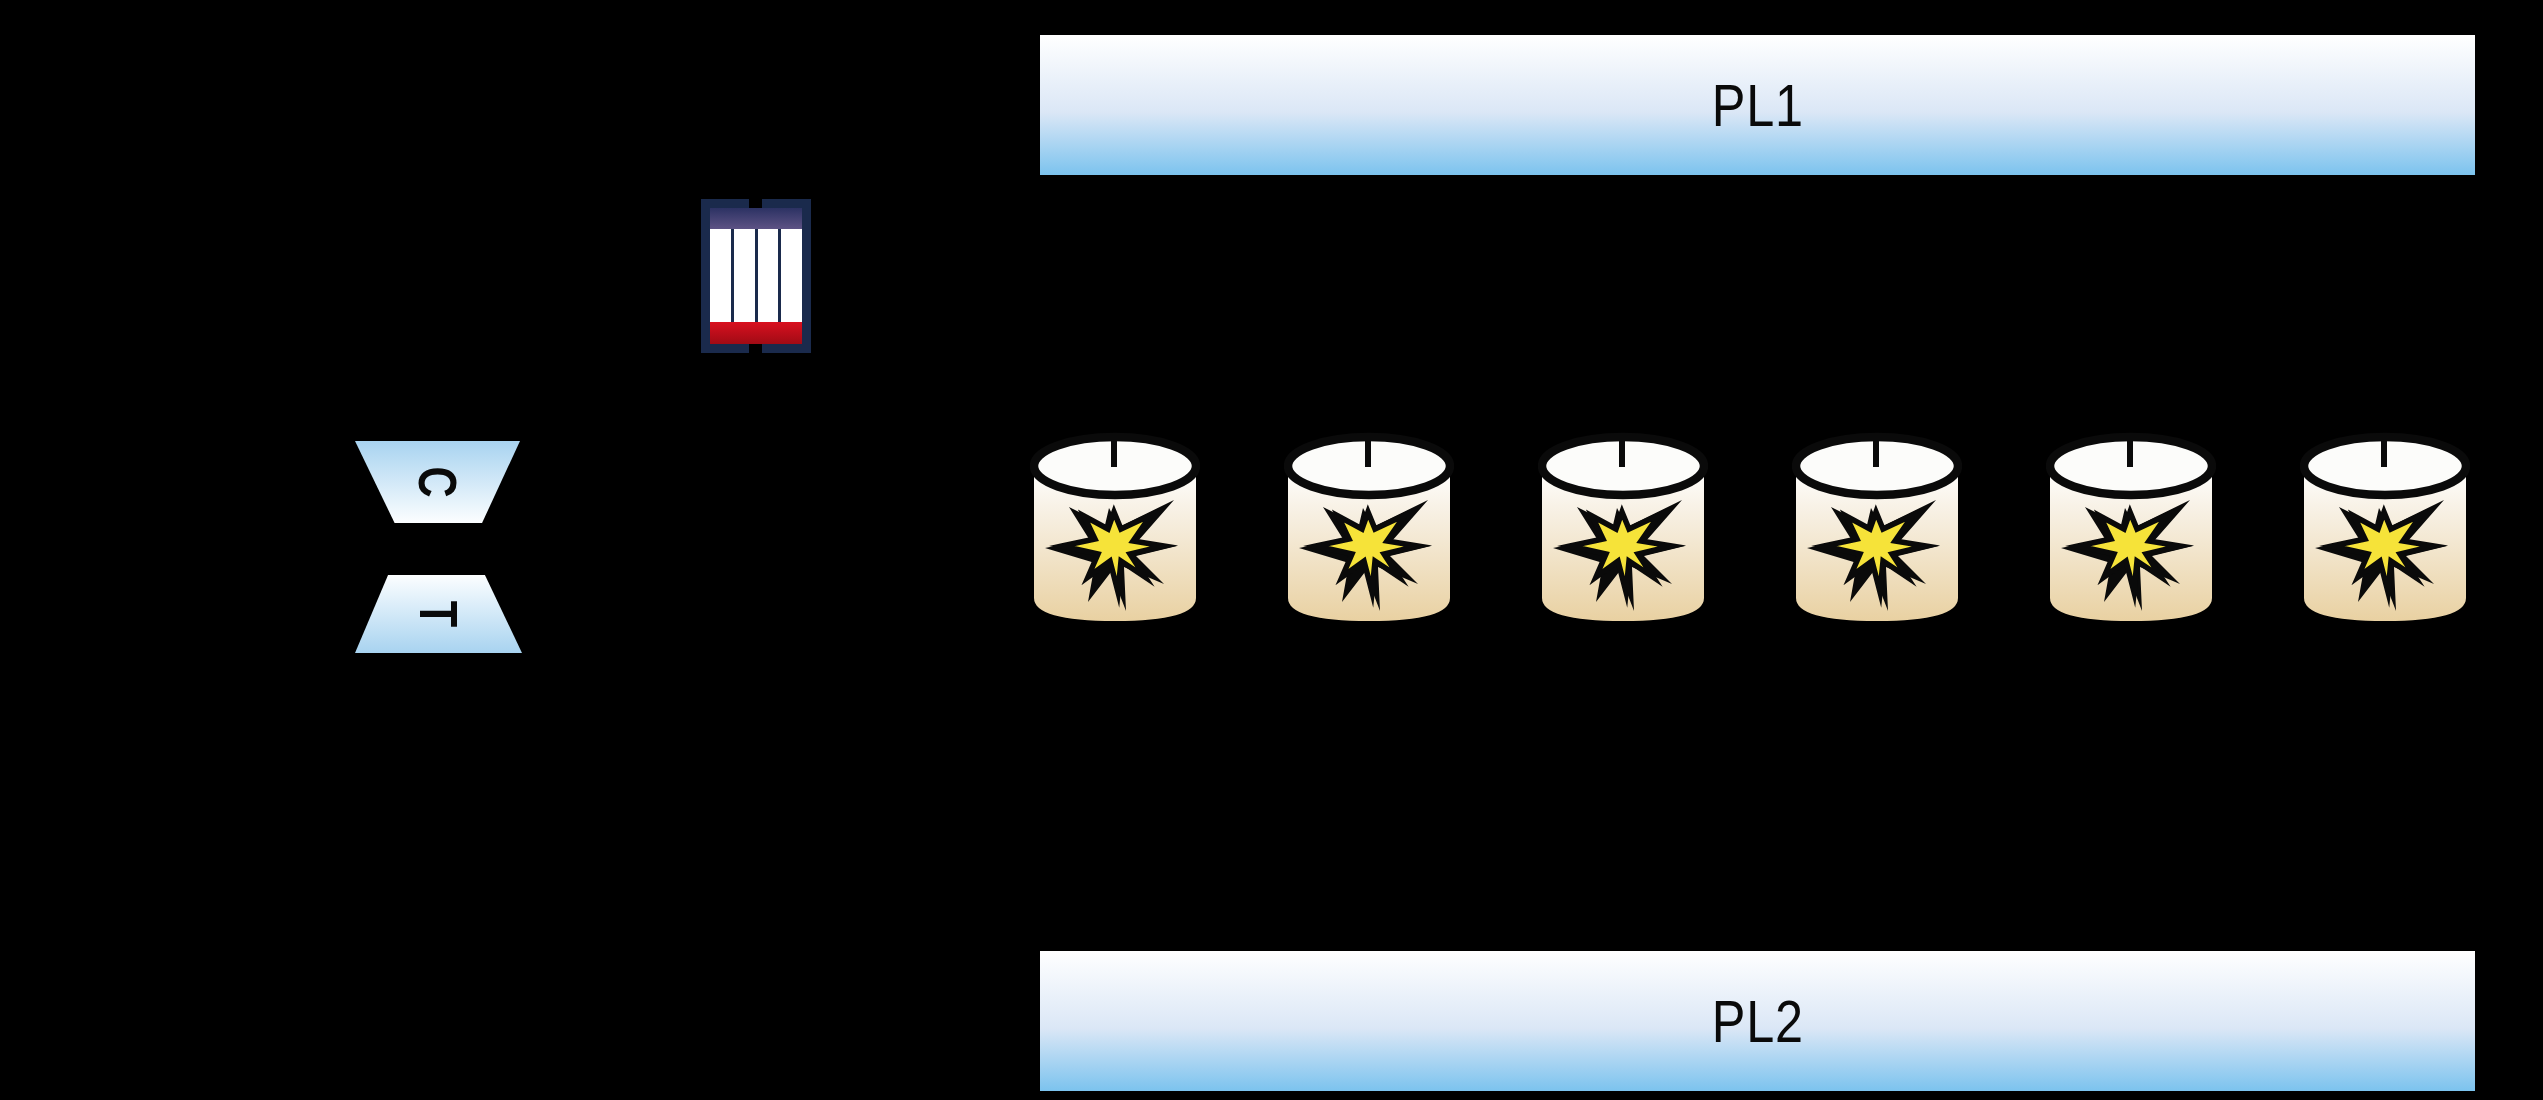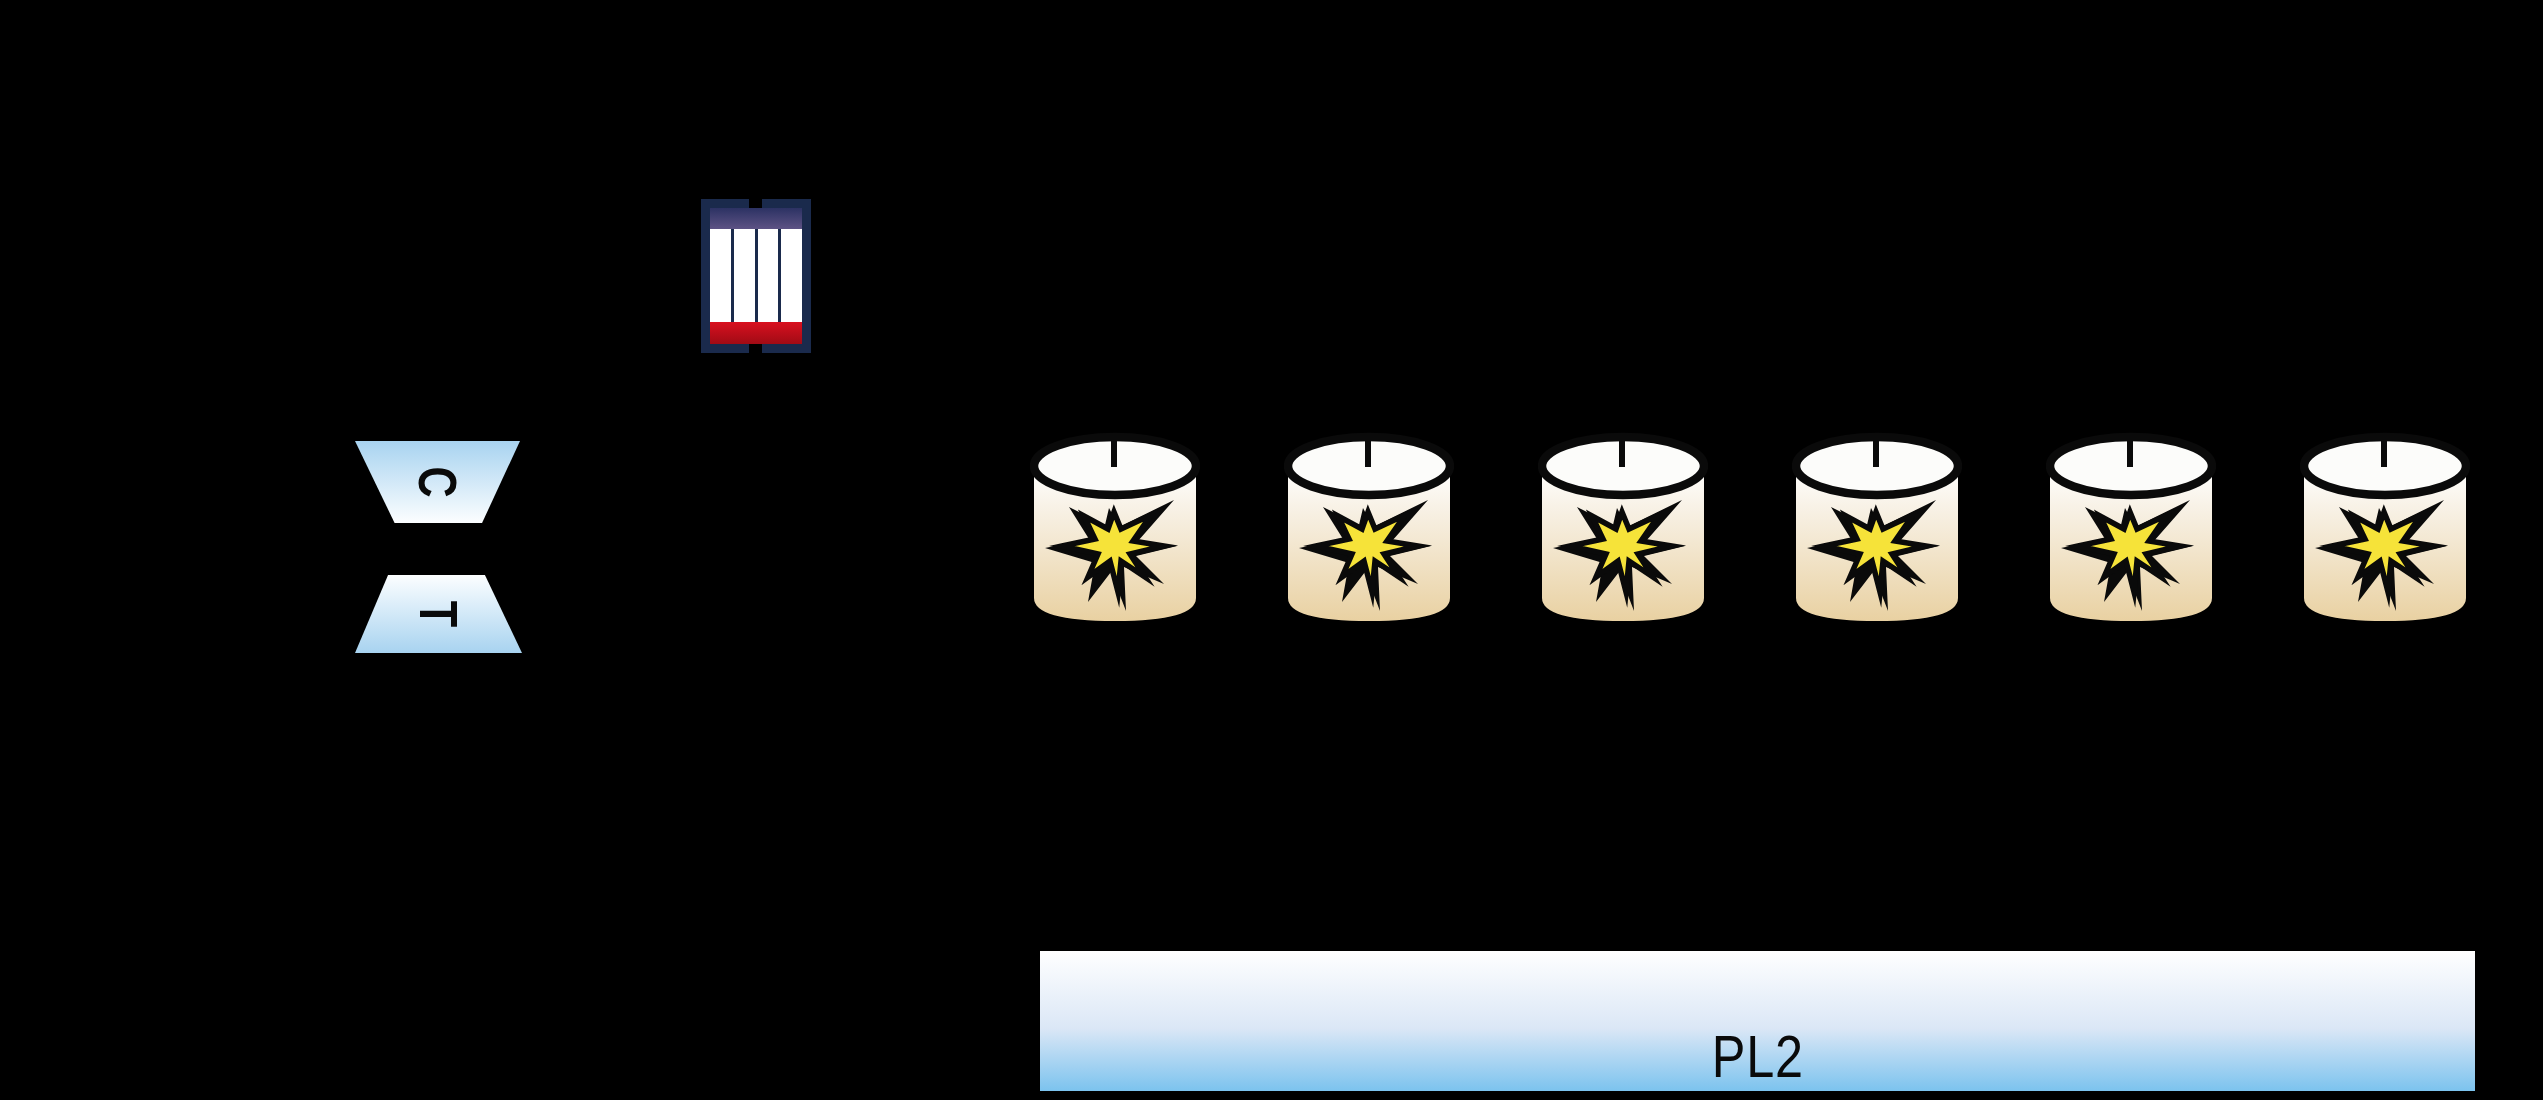--- a/index.html
+++ b/index.html
@@ -18,21 +18,21 @@
     position: absolute;
     left: 1040px;
     width: 1435px;
     height: 140px;
     background: linear-gradient(180deg, var(--pl-grad-top) 0%, var(--pl-grad-mid) 55%, var(--pl-grad-bottom) 100%);
     display: flex;
     align-items: center;
     justify-content: center;
   }
   .pl1 { top: 35px; }
-  .pl2 { top: 951px; align-items: flex-end; }
+  .pl2 { top: 951px; }
   .pl-label {
     font-size: 60px;
     font-weight: 400;
     color: var(--label, #000);
     transform: scaleX(0.84);
     letter-spacing: 1px;
   }
 
   
   .battery {
@@ -106,20 +106,23 @@
     width: 170px;
     height: 200px;
   }
   .svg-defs { position: absolute; width: 0; height: 0; }
 </style>
 </head>
 <body>
 
 <div class="canvas">
 
+  <div class="pl-bar pl1">
+    <span class="pl-label">PL1</span>
+  </div>
 
   <div class="pl-bar pl2">
     <span class="pl-label">PL2</span>
   </div>
 
   <div class="battery">
     <div class="bat-terminal top"></div>
     <div class="bat-band-top"></div>
     <div class="bat-cells" id="bat-cells">
         <div class="bat-cell"></div>

